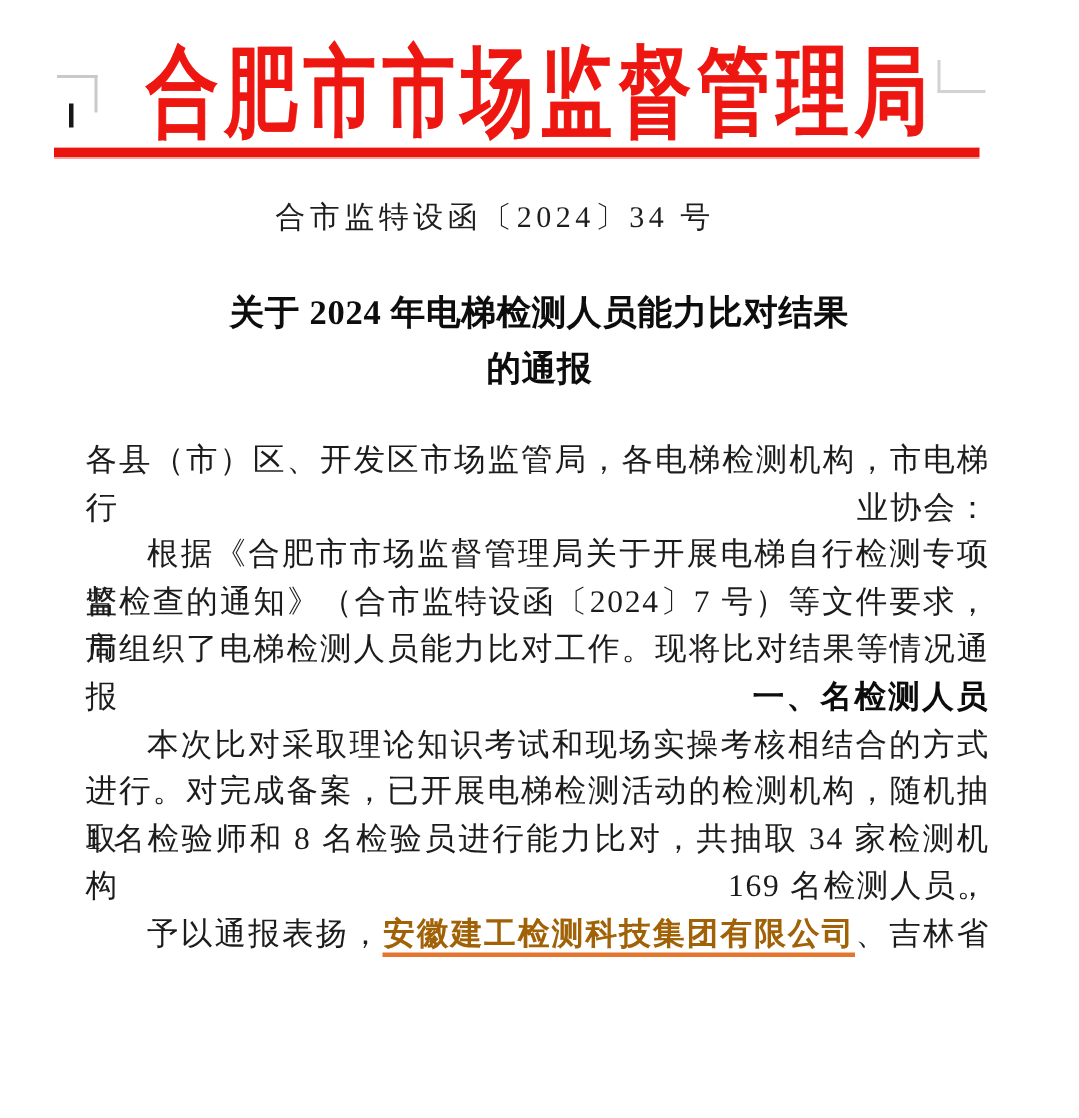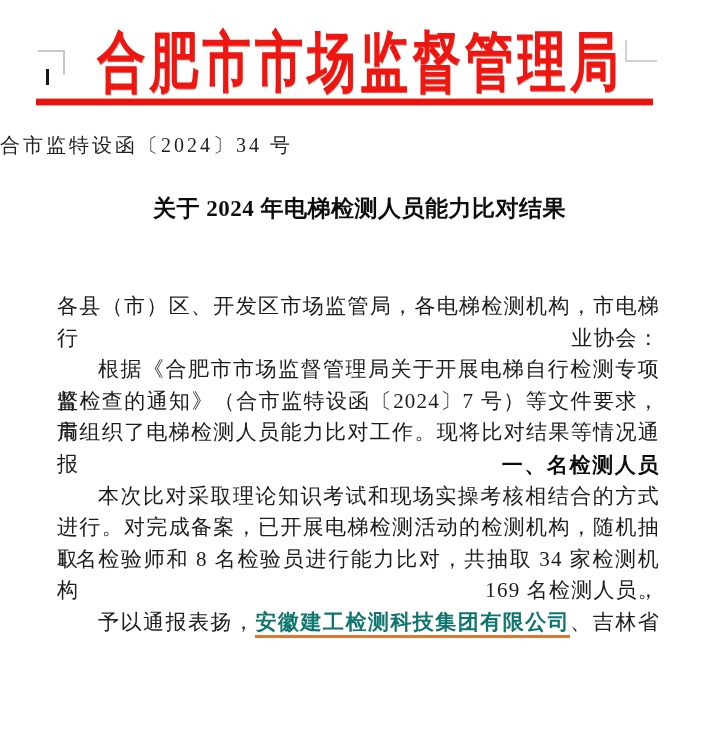--- a/index.html
+++ b/index.html
@@ -34,21 +34,21 @@
     transform:scaleX(0.74);transform-origin:center;
     color:#ed1610;
     text-shadow:0.5px 0.5px 0 #f4574e;
   }
   .red-rule{
     position:absolute;top:98px;left:36px;width:617px;height:8px;
     background:linear-gradient(180deg,#fba49d 0 12%,#e8150f 12% 85%,#fba49d 85% 100%);
   }
   .doc-number{
     position:absolute;top:133px;left:0;right:0;
-    text-align:left;padding-right:59px;
+    text-align:center;padding-right:59px;
     font-size:20px;letter-spacing:3px;color:#1e1e1e;line-height:24px;
     white-space:nowrap;
   }
   .doc-title{
     position:absolute;top:190px;left:0;right:0;
     text-align:center;font-weight:bold;color:#0d0d0d;
     font-size:23px;line-height:37px;letter-spacing:0.5px;
   }
   
   .doc-body{
@@ -57,21 +57,21 @@
   }
   .body-line{
     height:31.6px;line-height:31.6px;white-space:nowrap;
     text-align:right;
   }
   .body-line.justify{
     white-space:normal;
     text-align:justify;text-align-last:justify;
   }
   .body-line.indent{text-indent:41px;}
-  .seg-bold{font-weight:bold;color:#0f766e;}
+  .seg-bold{font-weight:bold;color:#a16207;}
   .seg-heading{
     font-family:"Liberation Sans","DejaVu Sans",sans-serif;
     font-weight:bold;letter-spacing:1.6px;color:#0c0c0c;
   }
   .seg-underline{
     border-bottom:3px solid #e4752e;
     padding-bottom:1px;
   }
 </style>
 </head>
@@ -86,20 +86,21 @@
   <div class="masthead">
     <span class="inner">合肥市市场监督管理局</span>
   </div>
 
   <div class="red-rule"></div>
 
   <div class="doc-number">合市监特设函〔2024〕34 号</div>
 
   <div class="doc-title">
     <div>关于 2024 年电梯检测人员能力比对结果</div>
+    <div>的通报</div>
   </div>
 
   <div class="doc-body">
       <div class="body-line justify"><span>各县（市）区、开发区市场监管局，各电梯检测机构，市电梯行</span></div>
       <div class="body-line"><span>业协会：</span></div>
       <div class="body-line justify indent"><span>根据《合肥市市场监督管理局关于开展电梯自行检测专项监</span></div>
       <div class="body-line justify"><span>督检查的通知》（合市监特设函〔2024〕7 号）等文件要求，市</span></div>
       <div class="body-line justify"><span>局组织了电梯检测人员能力比对工作。现将比对结果等情况通报</span></div>
       <div class="body-line indent"><span class="seg-heading">一、名检测人员</span></div>
       <div class="body-line justify indent"><span>本次比对采取理论知识考试和现场实操考核相结合的方式</span></div>

